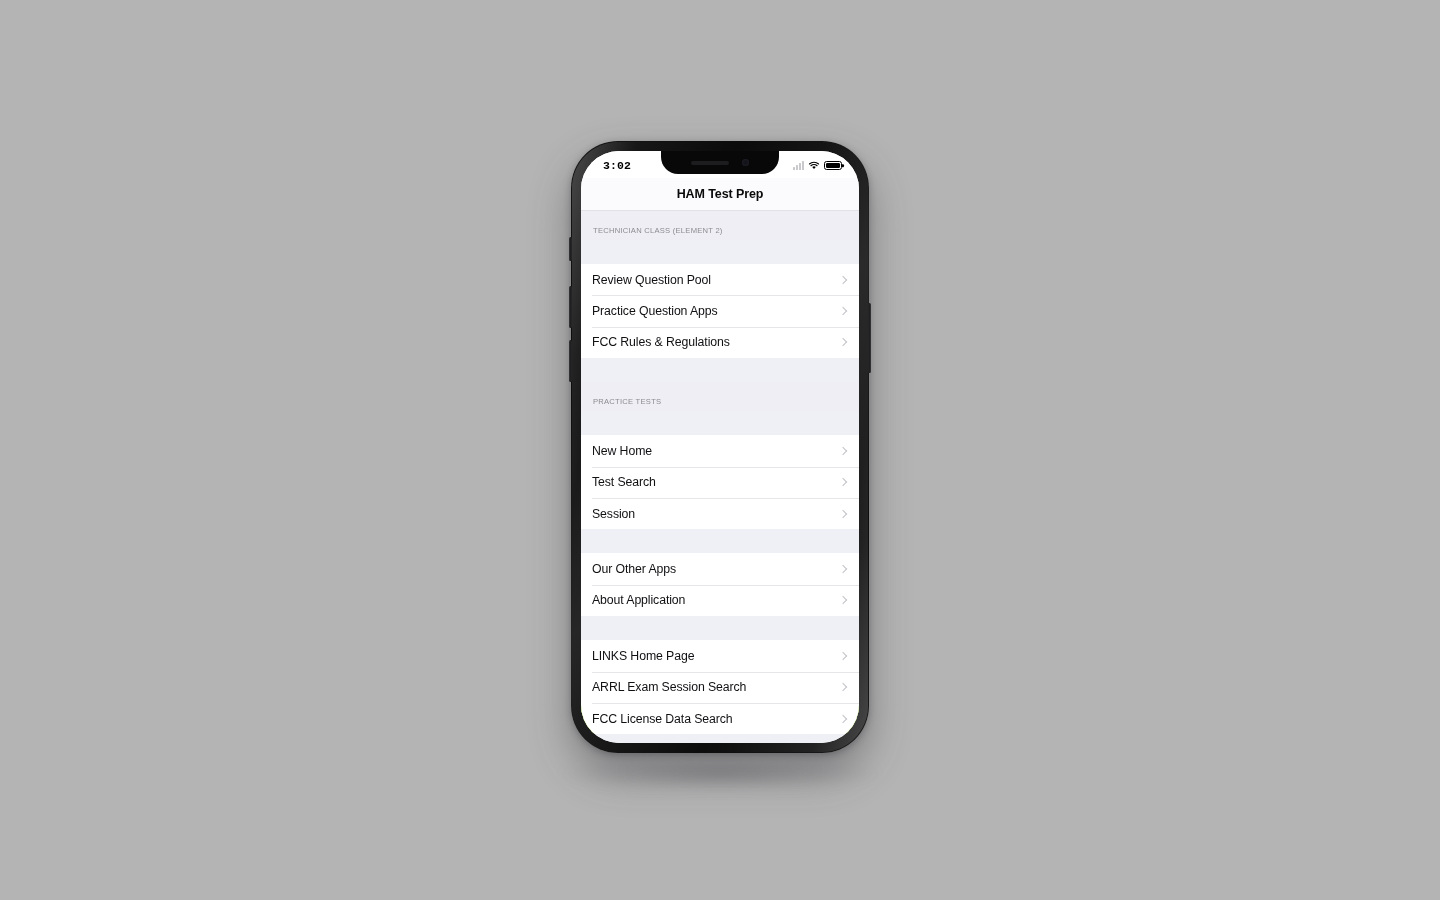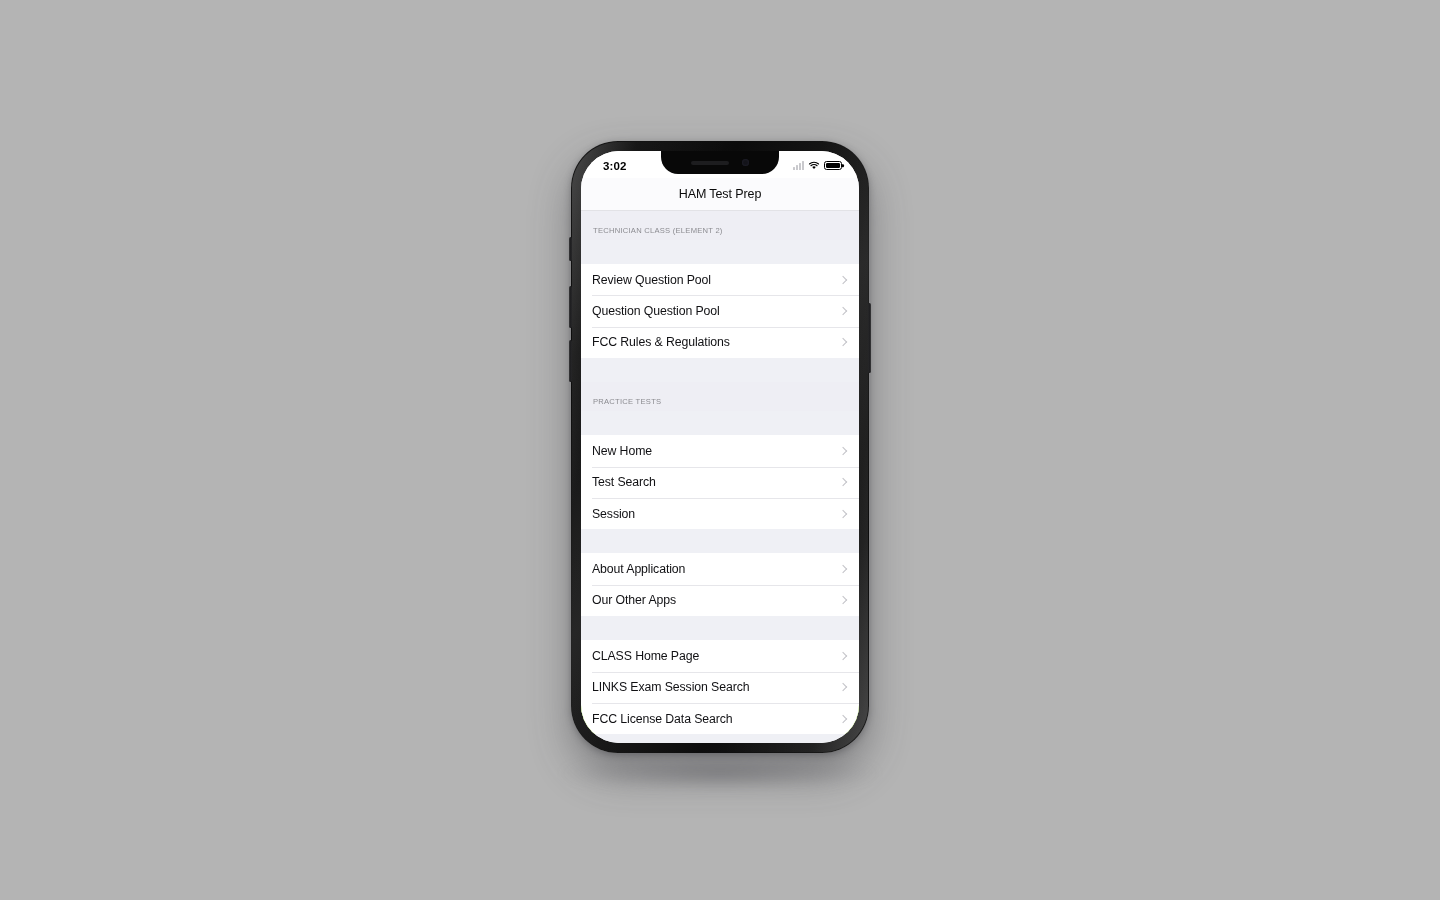--- a/index.html
+++ b/index.html
@@ -130,20 +130,21 @@
     padding: 0 17px 0 22px;
     box-sizing: border-box;
     z-index: 15;
   }
   .status-time {
     font-size: 11.5px;
     font-weight: bold;
     color: #000;
     letter-spacing: 0.1px;
     margin-top: 2px;
+    font-family: Liberation Mono, monospace;
   }
   .status-right {
     display: flex;
     align-items: center;
     gap: 4px;
     margin-top: 2px;
   }
   .icon-signal {
     display: flex;
     align-items: flex-end;
@@ -190,21 +191,21 @@
   .nav-bar {
     flex: 0 0 32px;
     background: #fbfbfd;
     border-bottom: 0.5px solid #e2e2e6;
     display: flex;
     align-items: center;
     justify-content: center;
   }
   .nav-title {
     font-size: 12.5px;
-    font-weight: normal;
+    font-weight: bold;
     color: #0a0a0a;
     letter-spacing: -0.1px;
   }
 
   
   .list {
     flex: 1 1 auto;
     background: #eff0f5;
     overflow: hidden;
     display: flex;
@@ -337,21 +338,21 @@
       <div class="list" id="list-root">
           <div class="section-header">
             <div class="sh-label">TECHNICIAN CLASS (ELEMENT 2)</div>
           </div>
           <div class="section-body">
             <div class="row">
               <div class="row-label">Review Question Pool</div>
               <div class="chevron"></div>
             </div>
             <div class="row">
-              <div class="row-label">Question Question Pool</div>
+              <div class="row-label">Practice Question Apps</div>
               <div class="chevron"></div>
             </div>
             <div class="row">
               <div class="row-label">FCC Rules &amp; Regulations</div>
               <div class="chevron"></div>
             </div>
           </div>
           <div class="section-header">
             <div class="sh-label">PRACTICE TESTS</div>
           </div>
@@ -364,35 +365,35 @@
               <div class="row-label">Test Search</div>
               <div class="chevron"></div>
             </div>
             <div class="row">
               <div class="row-label">Session</div>
               <div class="chevron"></div>
             </div>
           </div>
           <div class="section-body">
             <div class="row">
+              <div class="row-label">Our Other Apps</div>
+              <div class="chevron"></div>
+            </div>
+            <div class="row">
               <div class="row-label">About Application</div>
               <div class="chevron"></div>
             </div>
-            <div class="row">
-              <div class="row-label">Our Other Apps</div>
-              <div class="chevron"></div>
-            </div>
           </div>
           <div class="section-body">
             <div class="row">
-              <div class="row-label">CLASS Home Page</div>
-              <div class="chevron"></div>
-            </div>
-            <div class="row">
-              <div class="row-label">LINKS Exam Session Search</div>
+              <div class="row-label">LINKS Home Page</div>
+              <div class="chevron"></div>
+            </div>
+            <div class="row">
+              <div class="row-label">ARRL Exam Session Search</div>
               <div class="chevron"></div>
             </div>
             <div class="row">
               <div class="row-label">FCC License Data Search</div>
               <div class="chevron"></div>
             </div>
           </div>
           <div class="list-filler"></div>
           <div class="home-area">
             <div class="home-indicator"></div>

